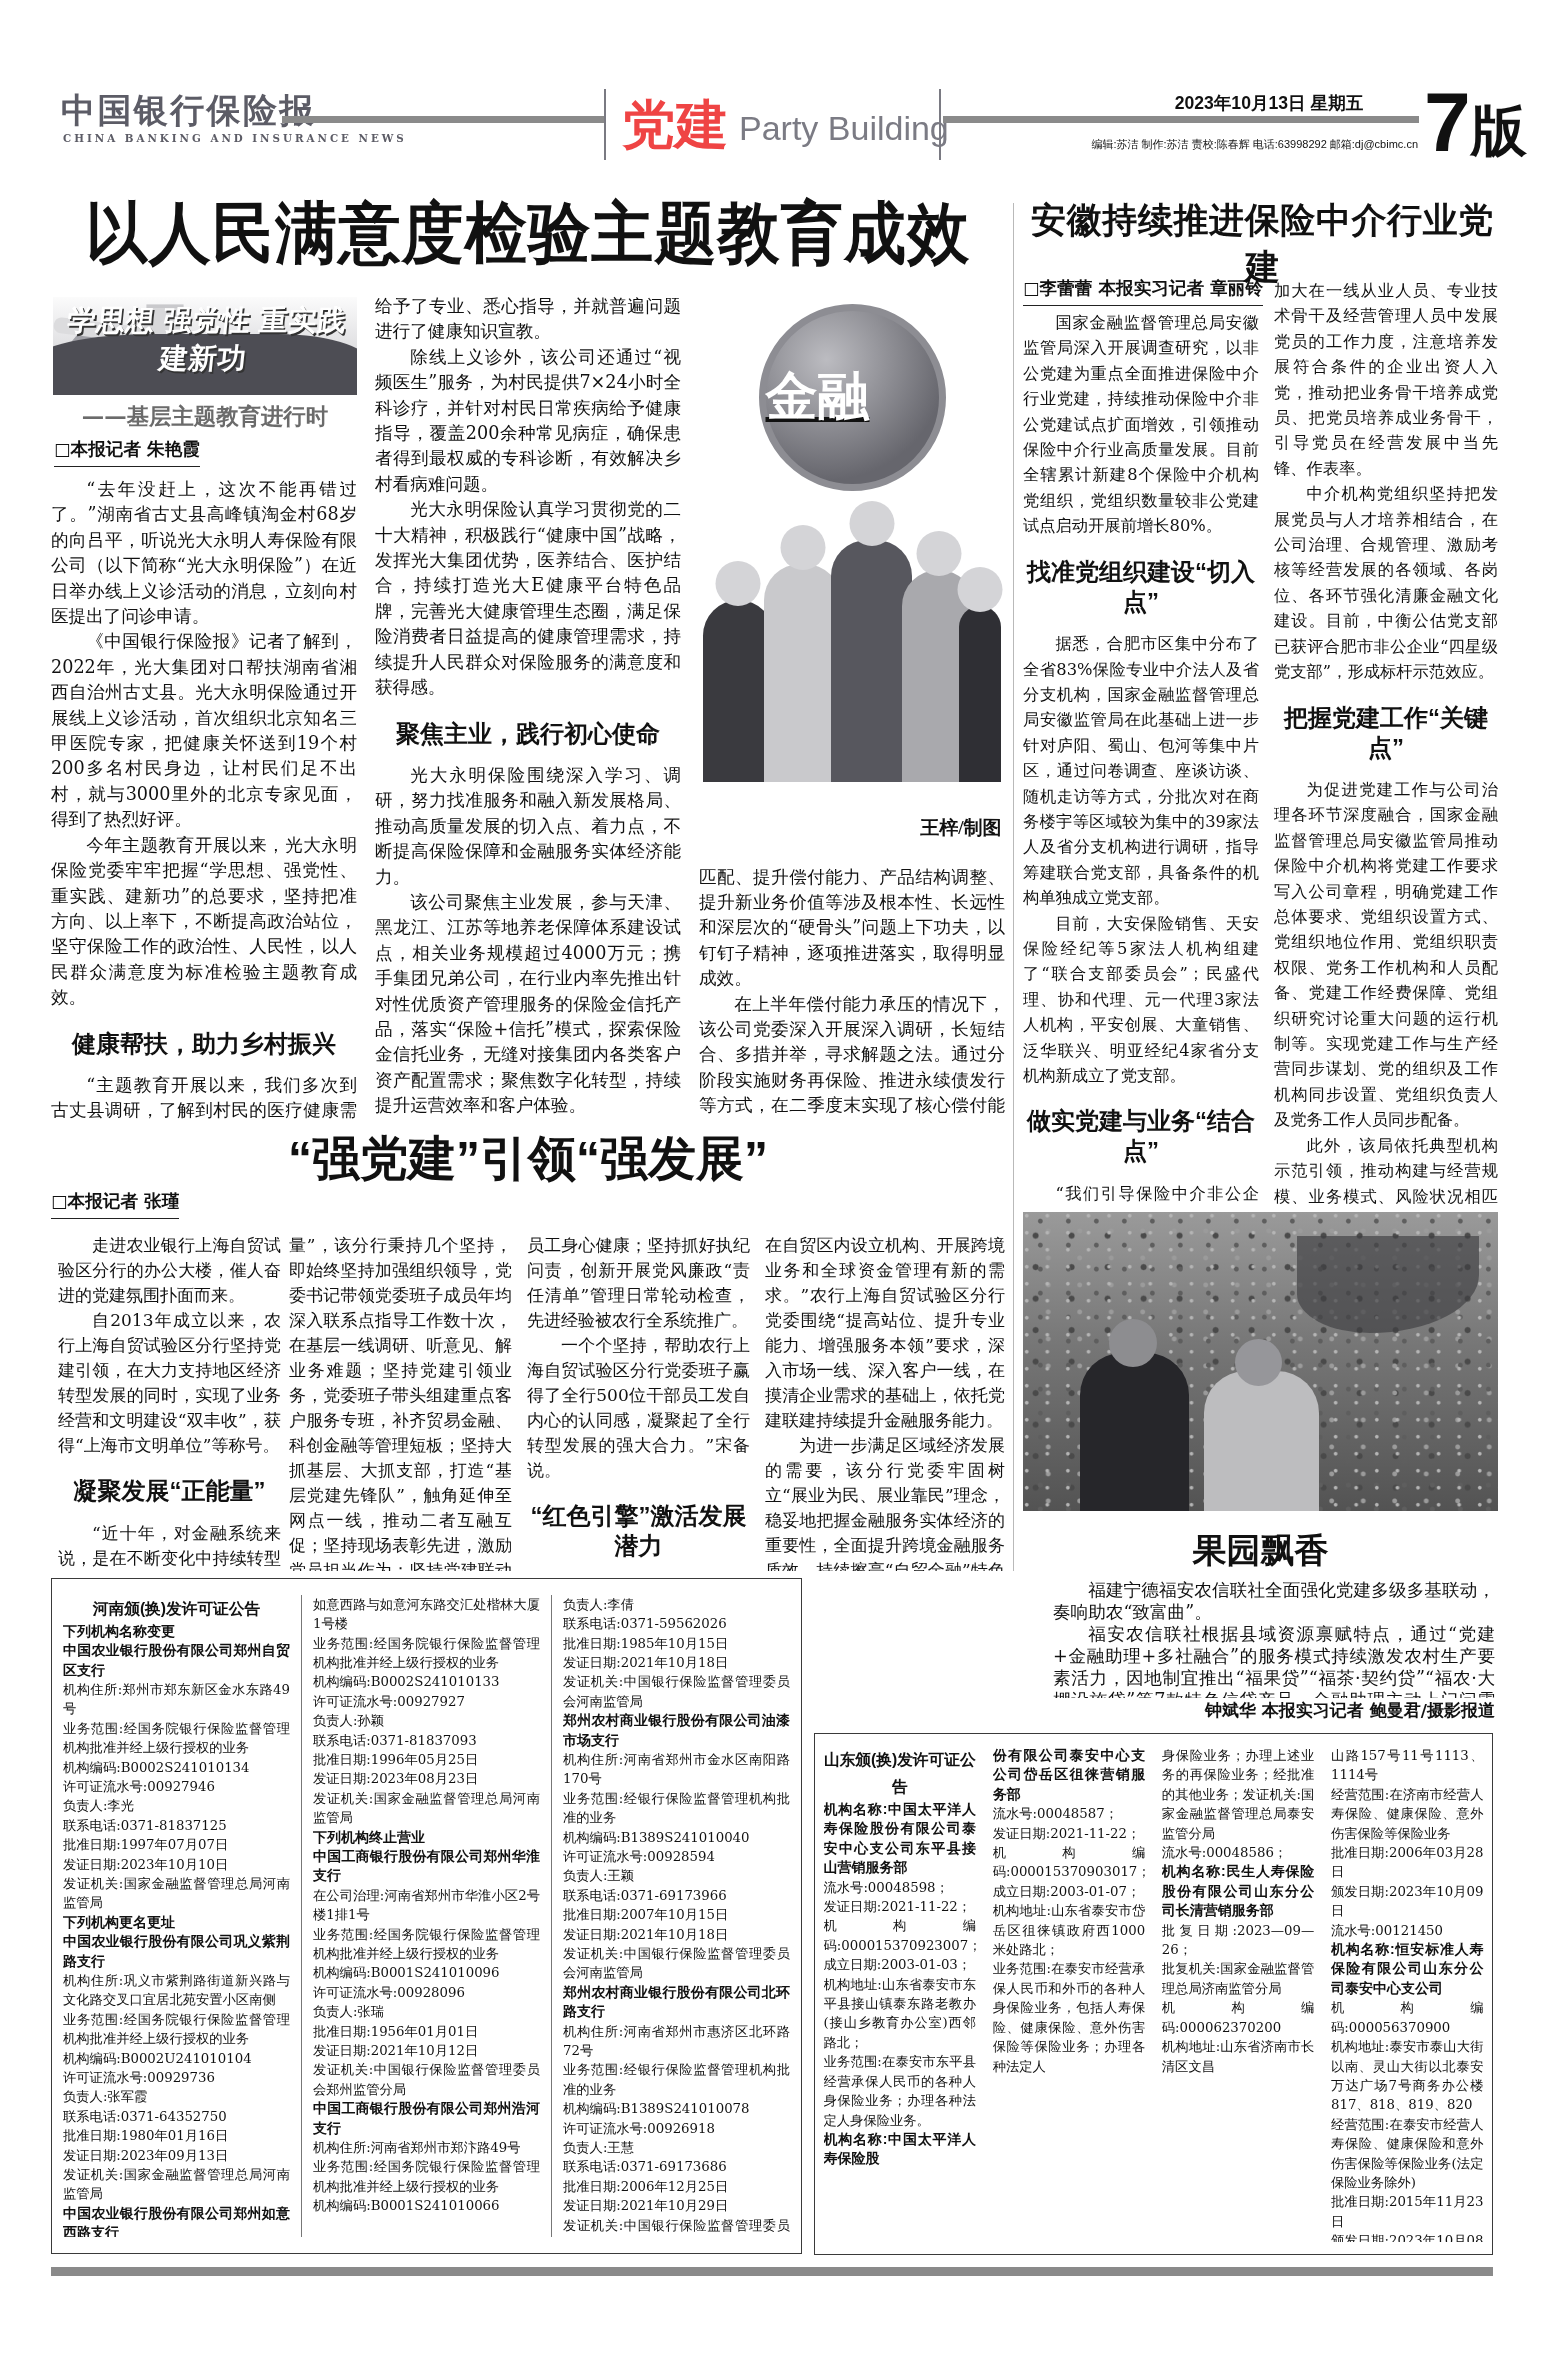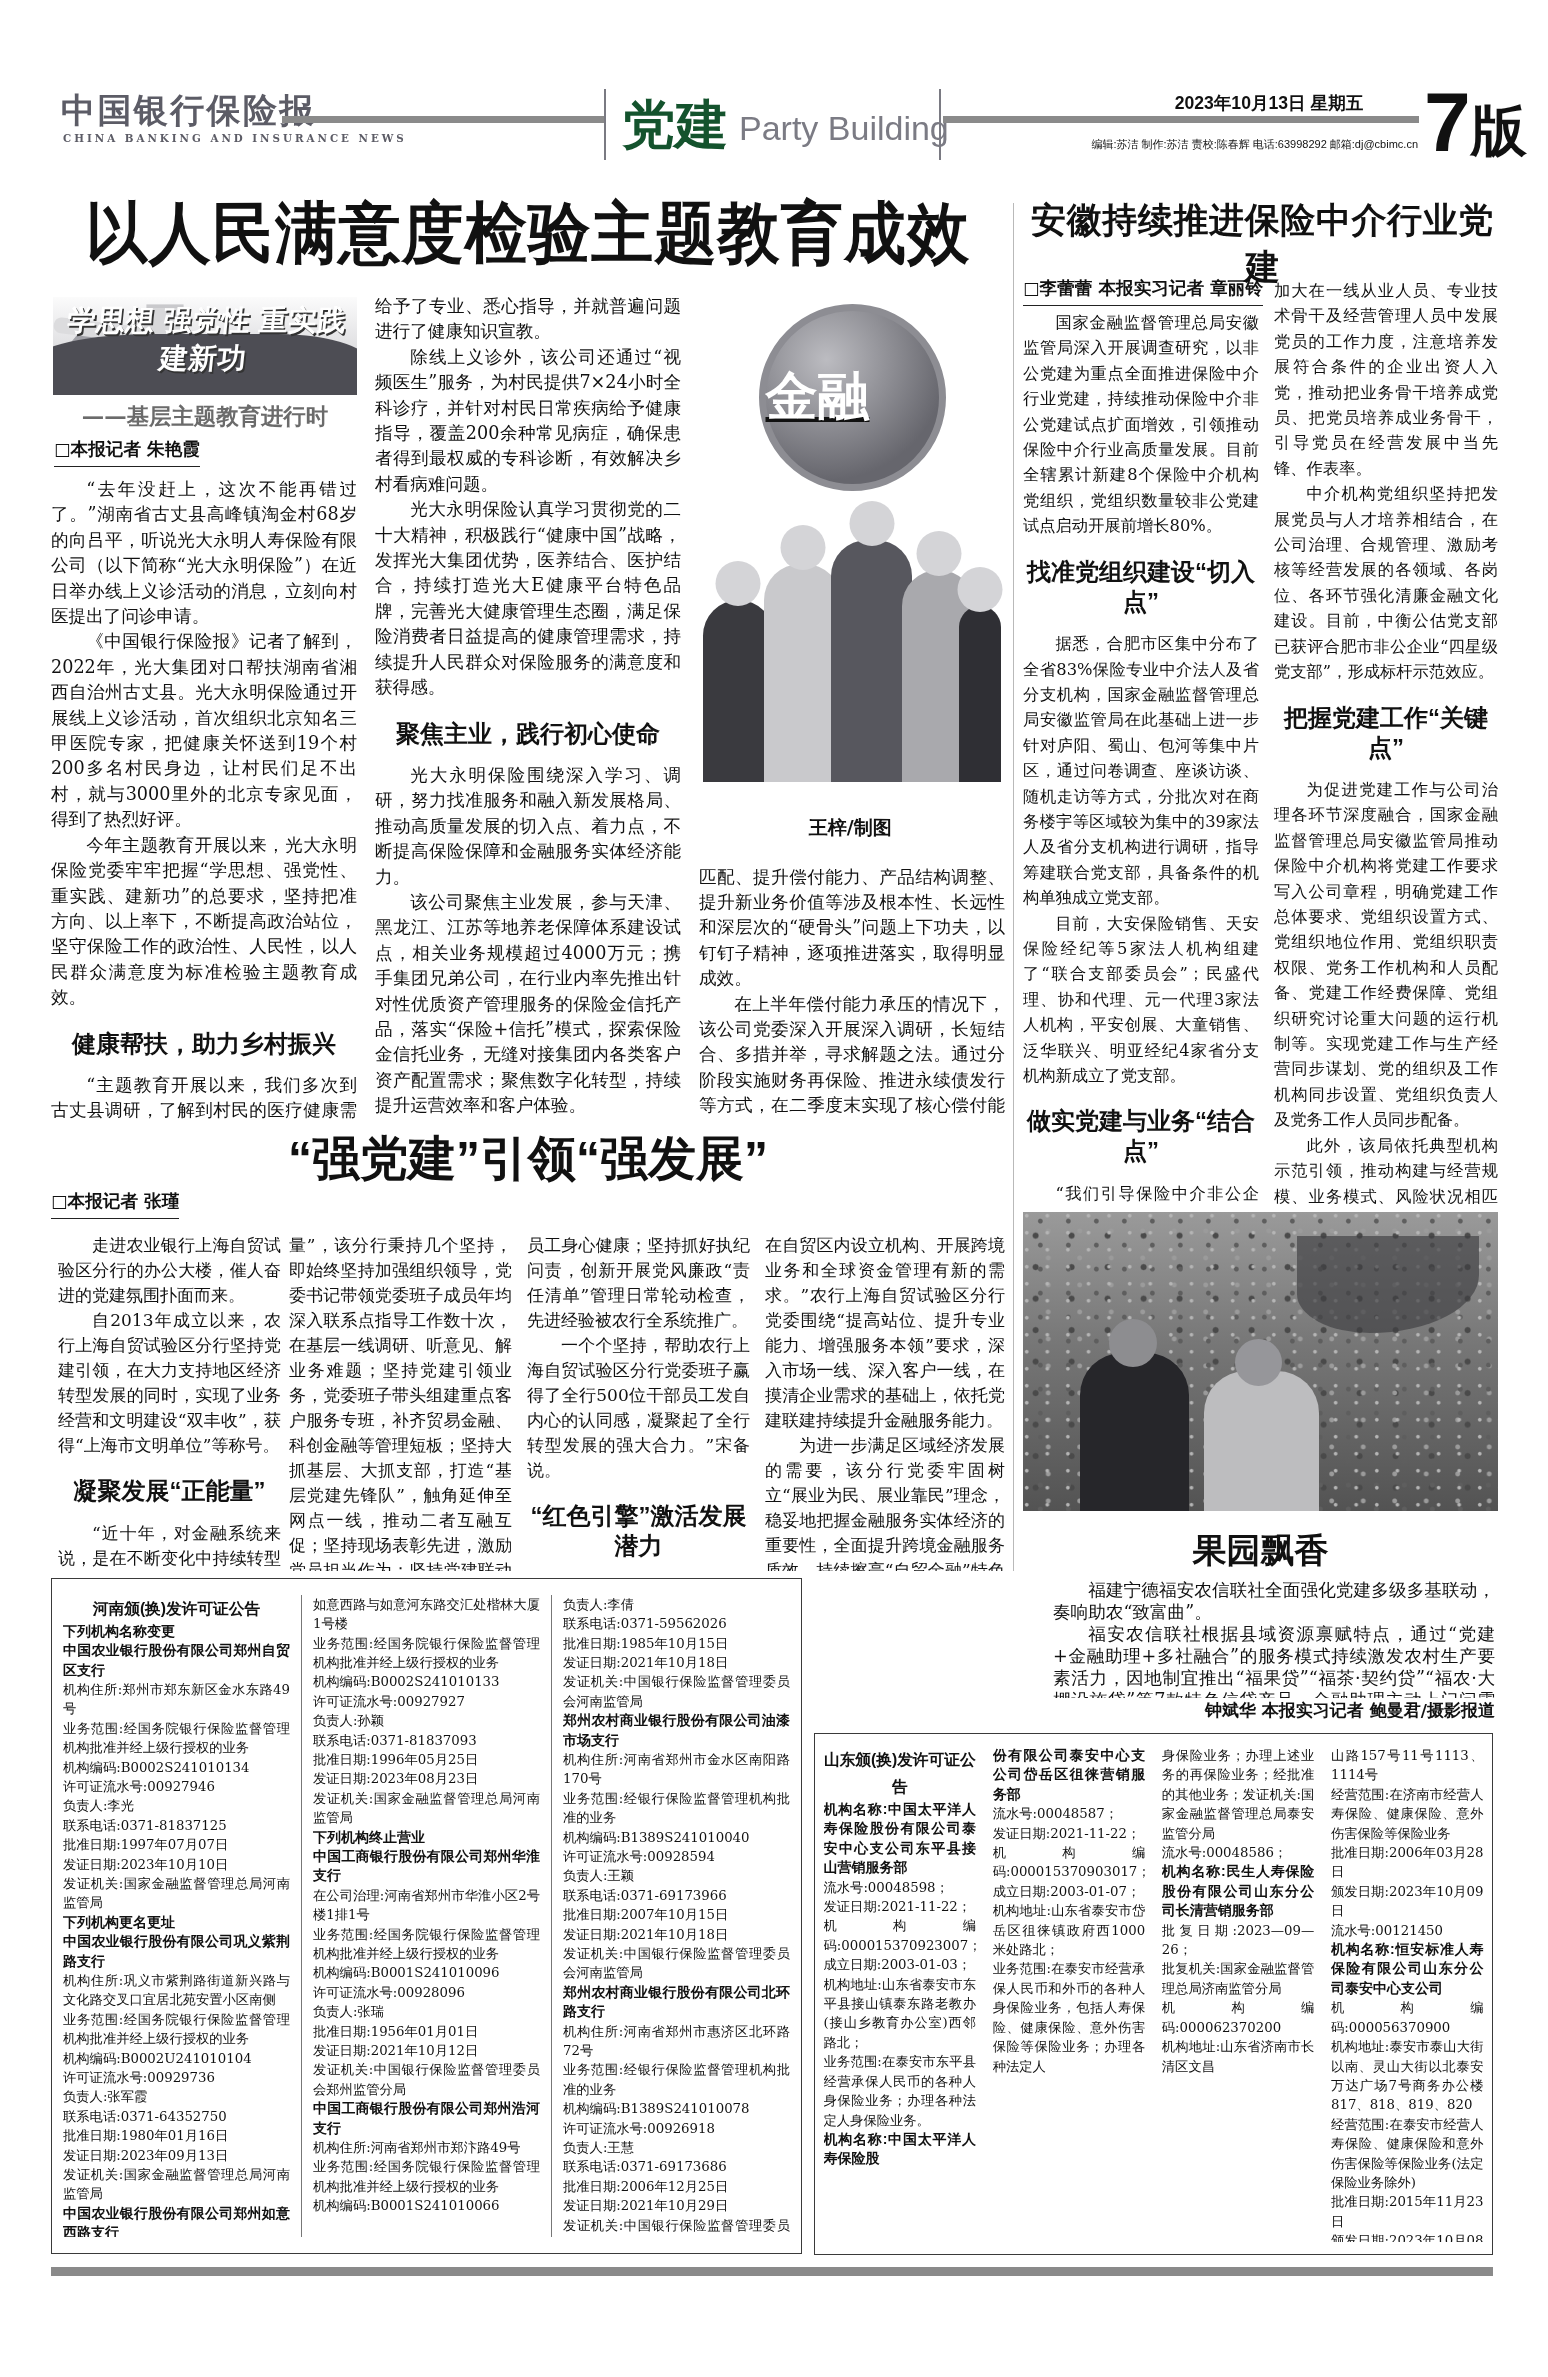--- a/index.html
+++ b/index.html
@@ -5,21 +5,21 @@
   html,body{margin:0;padding:0;background:#e9e9e9;}
   .page{position:relative;width:1549px;height:2377px;background:#ffffff;overflow:hidden;
         font-family:"DejaVu Serif",serif;color:#111;}
   .abs{position:absolute;}
   
   .masthead-cn{font-family:"Liberation Sans",sans-serif;font-weight:900;font-size:34px;
                letter-spacing:2.4px;color:#5c5c66;}
   .masthead-en{font-size:10.3px;letter-spacing:3px;color:#5c5c66;font-weight:700;}
   .hbar{background:#8a8a8a;}
   .bracket{background:#7a7a82;}
-  .section-cn{font-family:Liberation Serif, serif;font-weight:900;font-size:53px;color:#14532d;}
+  .section-cn{font-family:Liberation Serif, serif;font-weight:900;font-size:53px;color:#ef4444;}
   .section-en{font-family:"Liberation Sans",sans-serif;font-size:34px;color:#7b7b84;}
   .date-line{font-size:17.6px;font-weight:700;text-align:center;font-family:"Liberation Sans",sans-serif;}
   .staff-line{font-size:11px;text-align:right;font-family:"Liberation Sans",sans-serif;}
   .pageno{font-family:"Liberation Sans",sans-serif;font-weight:900;display:flex;align-items:flex-end;}
   .pageno .n7{font-size:84px;line-height:1;}
   .pageno .nb{font-size:56px;line-height:1.18;}
   
   .headline-main{font-family:"Liberation Sans",sans-serif;font-weight:900;font-size:62px;
                  text-align:center;letter-spacing:1.2px;transform:scaleY(1.08);}
   .headline-right{font-family:"Liberation Sans",sans-serif;font-weight:900;font-size:35px;
@@ -61,21 +61,21 @@
   .fig-circle span{color:#fff;font-family:"Liberation Sans",sans-serif;font-weight:900;font-size:52px;}
   .fig-people{position:relative;height:285px;margin-top:6px;}
   .person{position:absolute;bottom:0;border-radius:36px 36px 0 0;}
   .person::before{content:"";position:absolute;left:50%;top:-39px;transform:translateX(-50%);
                   width:45px;height:45px;border-radius:50%;background:#d4d4d7;}
   .p1{left:3.6px;width:71px;height:182px;background:#3a3a3f;}
   .p2{left:65px;width:77px;height:218px;background:#c9c9cc;}
   .p3{left:132px;width:81px;height:242px;background:#57575e;}
   .p4{left:203px;width:73px;height:212px;background:#a9a9ad;}
   .p5{left:260px;width:42px;height:176px;background:#2f2f34;}
-  .fig-cap{font-size:19px;font-weight:700;text-align:center;}
+  .fig-cap{font-size:19px;font-weight:700;text-align:right;font-family:Liberation Serif, serif;}
   
   .photo{overflow:hidden;position:relative;
     background:
       radial-gradient(circle at 18% 22%,#b5b5b5 1.2px,transparent 2.4px),
       radial-gradient(circle at 62% 38%,#5e5e5e 1.8px,transparent 3px),
       radial-gradient(circle at 80% 70%,#9b9b9b 1.8px,transparent 3px),
       radial-gradient(circle at 35% 75%,#4a4a4a 2.4px,transparent 3.6px),
       linear-gradient(180deg,#9a9a9a,#767676 45%,#535353);
     background-size:20.6px 17px,28px 24px,31.5px 27px,36px 31.5px,100% 100%;}
   .ph-fig1{position:absolute;left:12%;bottom:-8%;width:109px;height:182px;background:#26262a;

